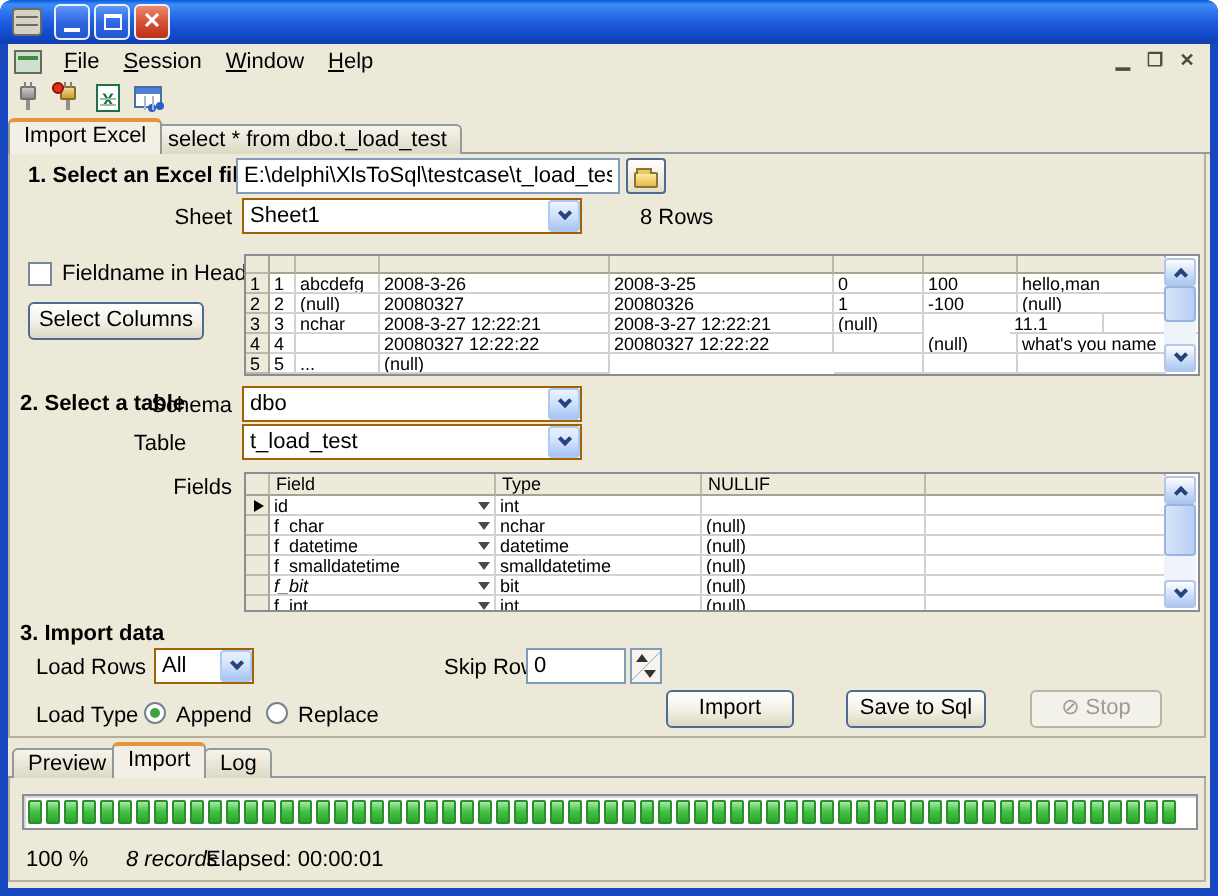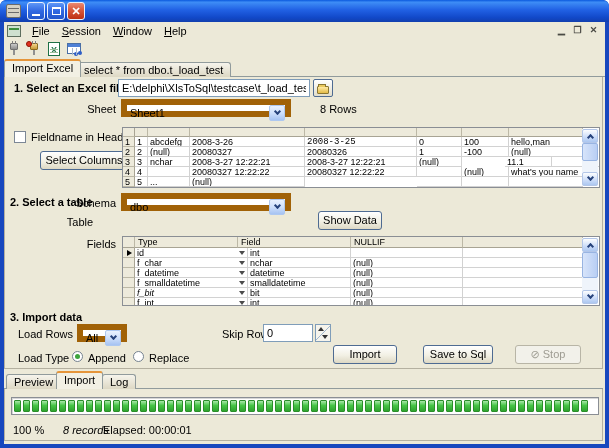--- a/index.html
+++ b/index.html
@@ -55,21 +55,21 @@
   .tab{position:absolute;border:1px solid #919B9C;border-bottom:none;border-radius:3px 3px 0 0;
     background:linear-gradient(180deg,#F6F4EC,#DDD8C4);padding:0 7px;font-size:11px;}
   .tab.inactive{top:3px;height:15px;line-height:14px;}
   .tab.active{top:0;height:18px;line-height:15px;background:#F2F0E4;border-top:2px solid #E5953A;z-index:2;}
   .mainpage{position:absolute;top:55px;left:0;width:599px;height:292px;border:1px solid #B4B0A0;border-top:none;}
   
   .lbl{position:absolute;white-space:nowrap;}
   .heading{font-weight:bold;}
   .tfield{position:absolute;height:18px;border:1px solid #7F9DB9;background:#fff;
     font-family:"Liberation Sans",sans-serif;font-size:11px;padding:1px 3px;}
-  .combo{position:absolute;height:18px;border:6px solid #a16207;background:#fff;}
+  .combo{position:absolute;height:18px;border:1px solid #a16207;background:#fff;}
   .combo .val{position:absolute;left:3px;top:2px;font-size:11px;white-space:nowrap;}
   .combo-btn{position:absolute;top:0px;right:0px;width:16px;height:16px;border:1px solid #AEC8F0;border-radius:2px;
     background:linear-gradient(180deg,#EAF2FE 0%,#CFE0FB 50%,#A6C3F2 100%);
     display:flex;align-items:center;justify-content:center;}
   .chev{width:5px;height:5px;border-right:2px solid #27437C;border-bottom:2px solid #27437C;}
   .chev.down{transform:rotate(45deg);margin-top:-3px;}
   .chev.up{transform:rotate(-135deg);margin-top:3px;}
   .xpbtn{position:absolute;height:19px;border:1px solid #4E6B92;border-radius:3px;
     background:linear-gradient(180deg,#FFFFFF 0%,#F2F0E4 55%,#DDD8C4 100%);
     font-size:11px;text-align:center;line-height:17px;}
@@ -189,40 +189,40 @@
     <div class="combo" style="left:117px;top:77px;width:170px;">
       <span class="val">Sheet1</span>
       <div class="combo-btn">
           <span class="chev down"></span>
         </div>
     </div>
     <div class="lbl" style="left:316px;top:81px;">8 Rows</div>
 
     <div class="checkbox" style="left:10px;top:109px;"></div>
     <div class="lbl" style="left:27px;top:109px;">Fieldname in Header</div>
-    <div class="xpbtn" style="left:36px;top:129px;width:88px;">Select Columns</div>
+    <div class="xpbtn" style="left:10px;top:129px;width:88px;">Select Columns</div>
 
     <div class="grid" style="left:118px;top:105px;width:478px;height:61px;">
       <div>
           <div class="grid-row hdr">
             <div class="gcell hcell rowhdr" style="width: 12px;"></div>
             <div class="gcell hcell" style="width: 13px;"></div>
             <div class="gcell hcell" style="width: 42px;"></div>
             <div class="gcell hcell" style="width: 115px;"></div>
             <div class="gcell hcell" style="width: 112px;"></div>
             <div class="gcell hcell" style="width: 45px;"></div>
             <div class="gcell hcell" style="width: 47px;"></div>
             <div class="gcell hcell" style="width: 74px;"></div>
           </div>
           <div class="grid-row">
             <div class="gcell rowhdr" style="width: 12px;">1</div>
             <div class="gcell" style="width: 13px;">1</div>
             <div class="gcell" style="width: 42px;">abcdefg</div>
             <div class="gcell" style="width: 115px;">2008-3-26</div>
-            <div class="gcell" style="width: 112px; font-family: Liberation Mono, monospace;">2008-3-25</div>
+            <div class="gcell" style="width: 112px;">2008-3-25</div>
             <div class="gcell" style="width: 45px;">0</div>
             <div class="gcell" style="width: 47px;">100</div>
             <div class="gcell" style="width: 74px;">hello,man</div>
           </div>
           <div class="grid-row">
             <div class="gcell rowhdr" style="width: 12px;">2</div>
             <div class="gcell" style="width: 13px;">2</div>
             <div class="gcell" style="width: 42px;">(null)</div>
             <div class="gcell" style="width: 115px;">20080327</div>
             <div class="gcell" style="width: 112px;">20080326</div>
@@ -274,30 +274,35 @@
 
     <div class="lbl heading" style="left:6px;top:174px;">2. Select a table</div>
     <div class="lbl" style="left:40px;top:175px;width:72px;text-align:right;">Schema</div>
     <div class="combo" style="left:117px;top:171px;width:170px;">
       <span class="val">dbo</span>
       <div class="combo-btn">
           <span class="chev down"></span>
         </div>
     </div>
     <div class="lbl" style="left:40px;top:194px;width:72px;text-align:center;">Table</div>
-    <div class="xpbtn" style="left:314px;top:189px;width:64px;">Show Data</div>
+    <div class="combo" style="left:117px;top:190px;width:170px;">
+      <span class="val">t_load_test</span>
+      <div class="combo-btn">
+          <span class="chev down"></span>
+        </div>
+    </div>
 
     <div class="lbl" style="left:40px;top:216px;width:72px;text-align:right;">Fields</div>
 
     <div class="grid fgrid" style="left:118px;top:214px;width:478px;height:70px;">
       <div>
           <div class="grid-row fhdr">
             <div class="fhcell gcell" style="width: 12px;"></div>
+            <div class="fhcell gcell" style="width: 113px;">Field</div>
             <div class="fhcell gcell" style="width: 103px;">Type</div>
-            <div class="fhcell gcell" style="width: 113px;">Field</div>
             <div class="fhcell gcell" style="width: 112px;">NULLIF</div>
             <div class="fhcell gcell" style="width: 120px;"></div>
           </div>
           <div class="grid-row">
             <div class="gcell rowhdr" style="width: 12px;">
               <div class="rowmark"></div>
             </div>
             <div class="gcell fieldcell" style="width: 113px;">id<div class="mini-arrow"></div></div>
             <div class="gcell" style="width: 103px;">int</div>
             <div class="gcell" style="width: 112px;"></div>

